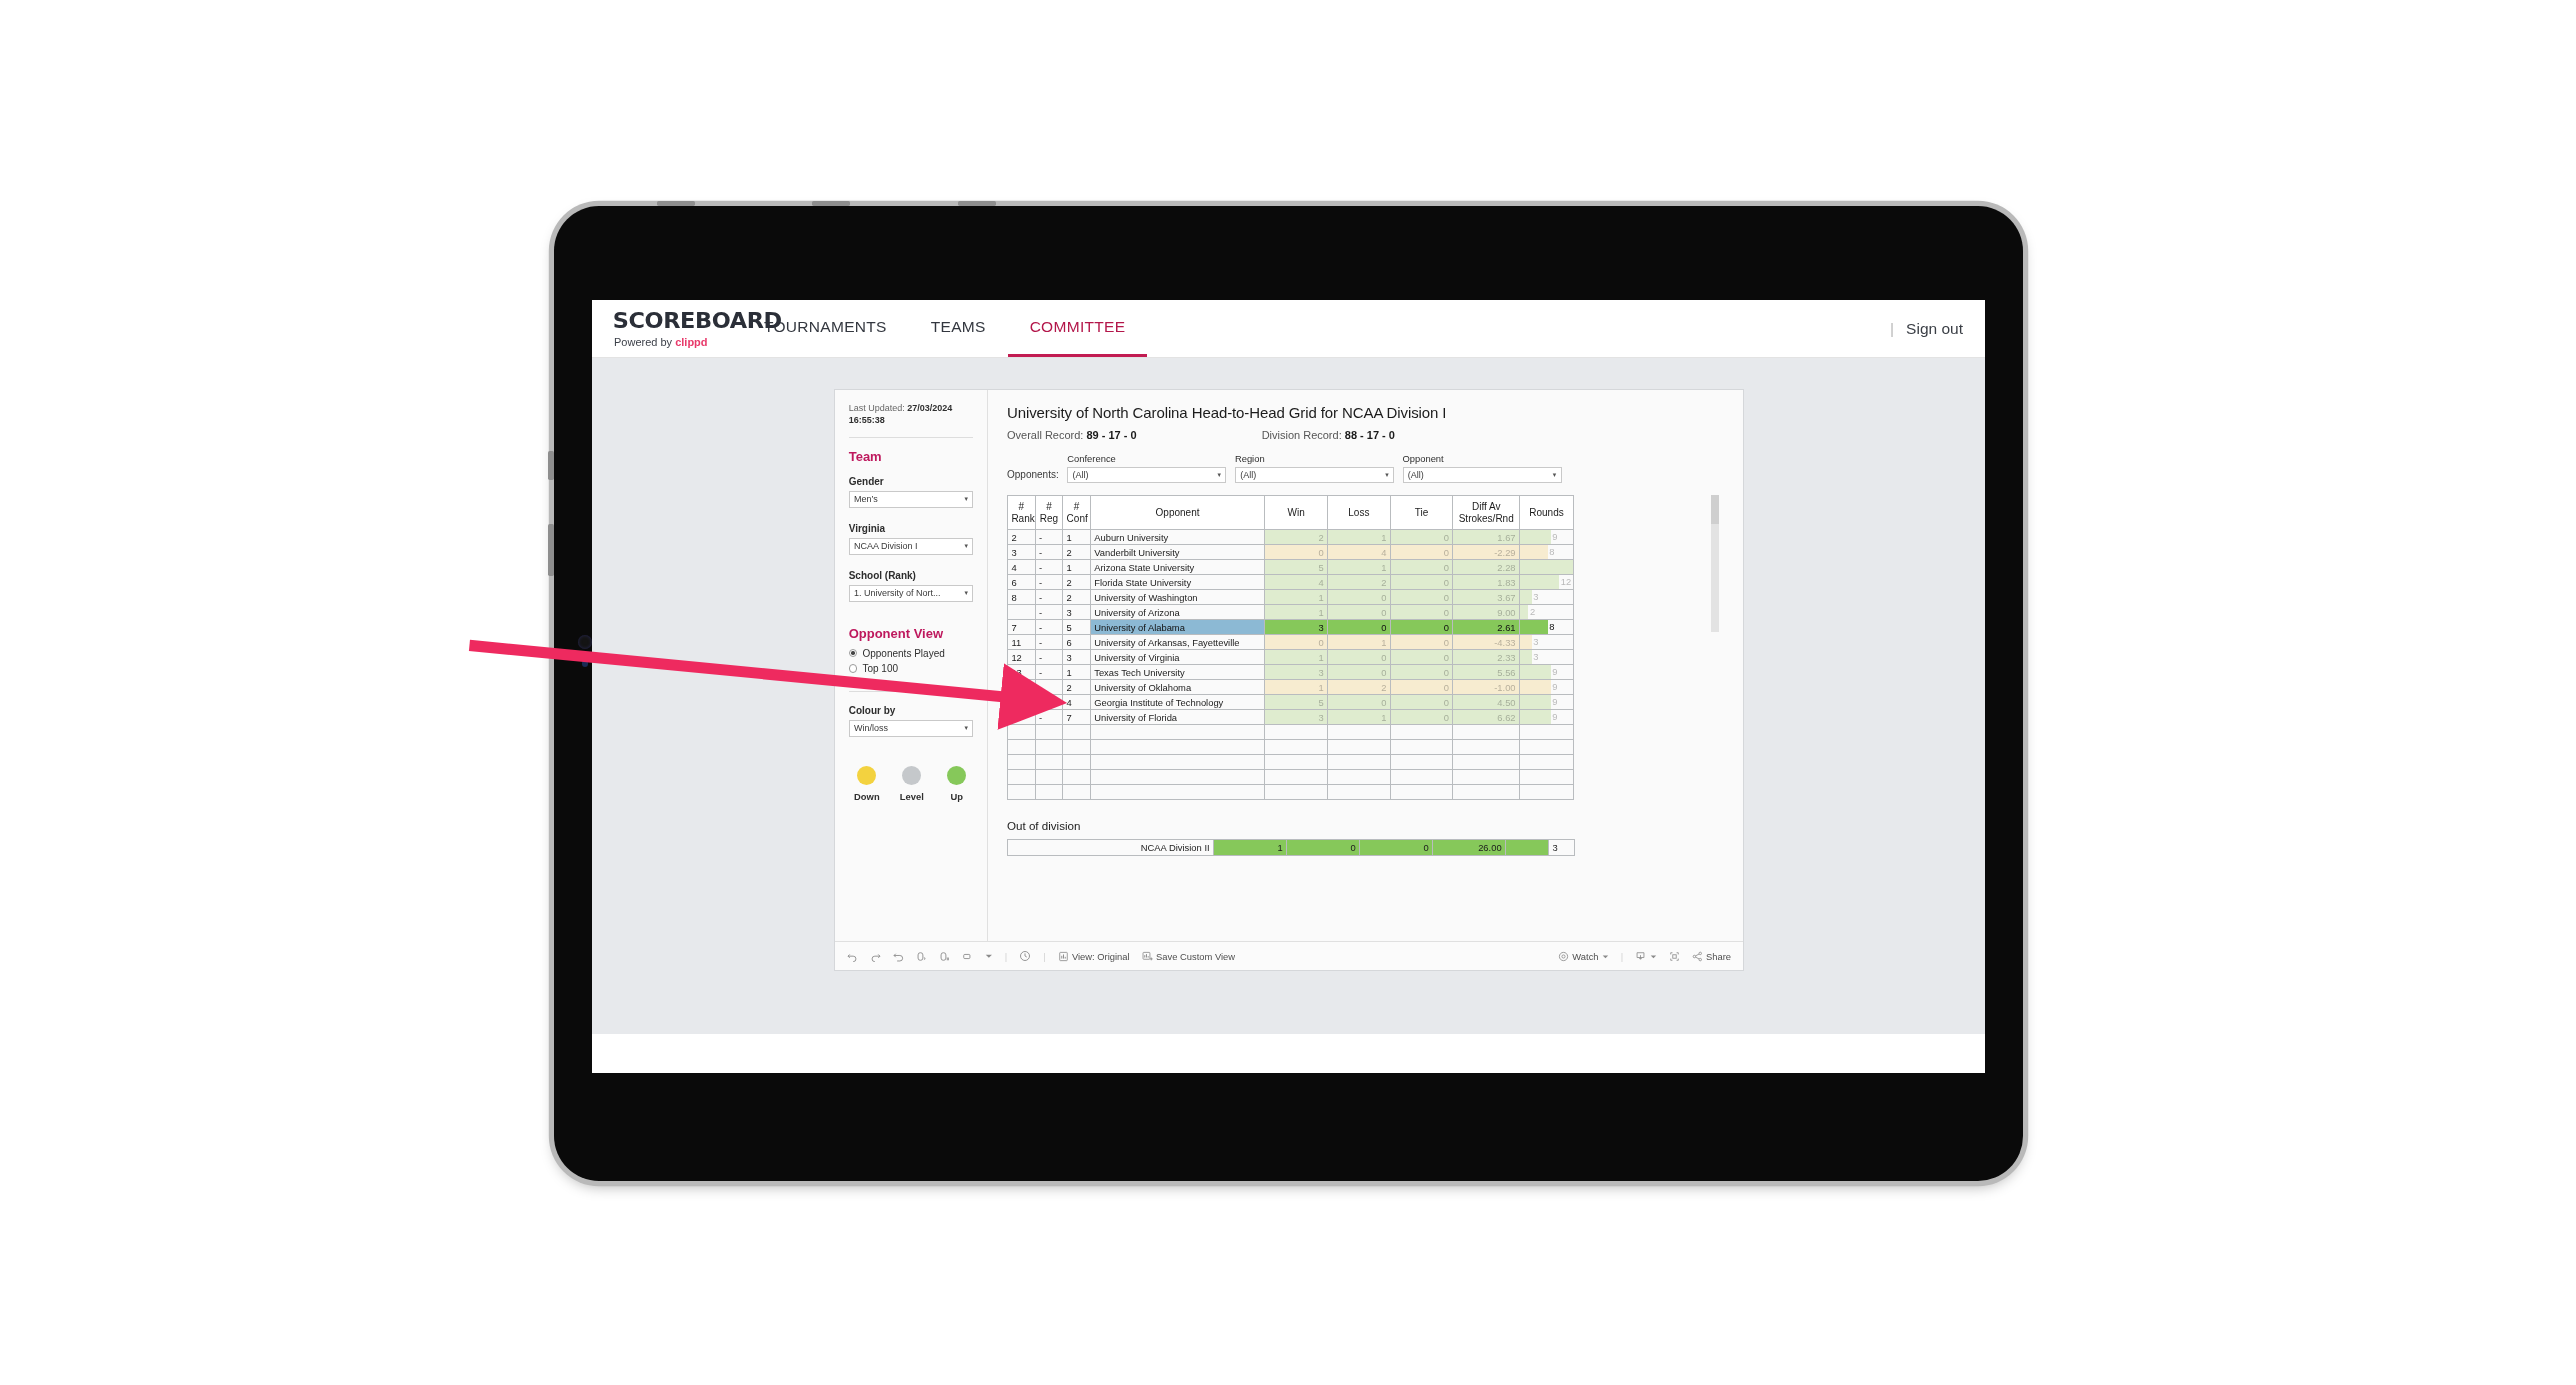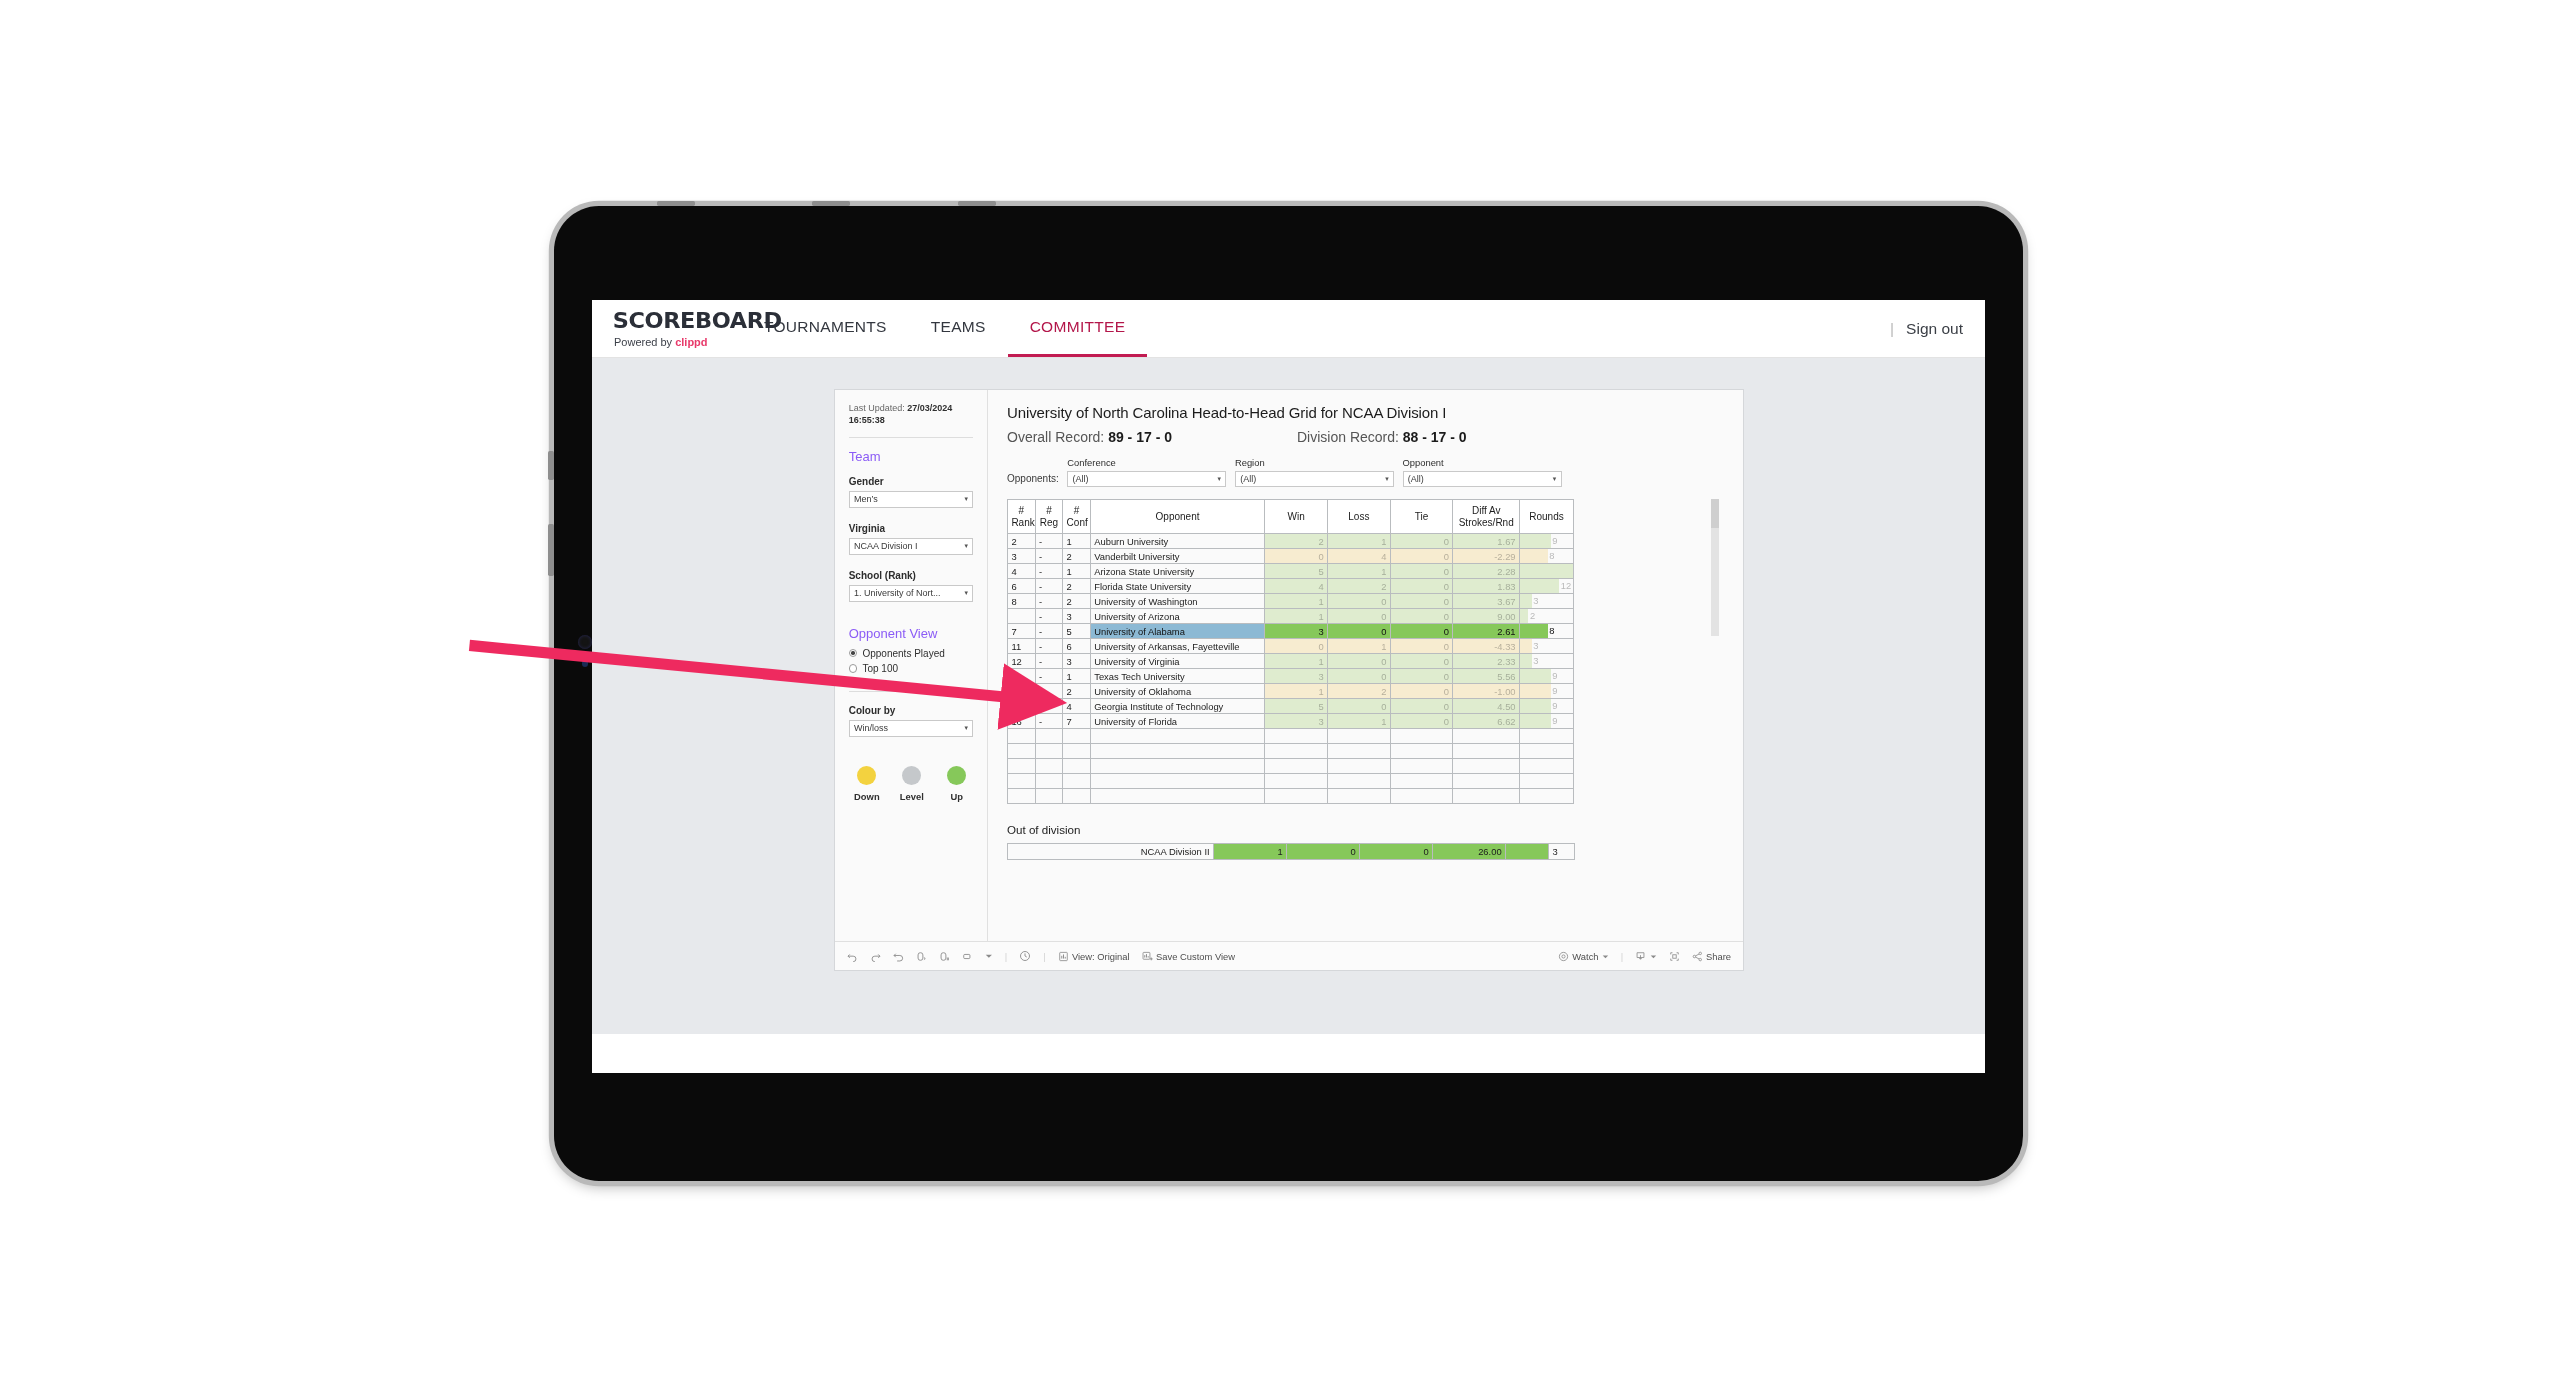--- a/index.html
+++ b/index.html
@@ -95,40 +95,40 @@
     background:#fafafa; border:0.9px solid #d5d7da;
     display:flex; flex-direction:column;
   }
   .viz-body { flex:1; display:flex; }
 
   
   .sidebar { width: 153px; background:#fafafa; border-right:0.9px solid #e0e0e0; padding: 12px 13.7px 0 13.7px; }
   .updated { font-size:9px; color:#666; line-height:1.35; }
   .updated b { color:#2f2f2f; font-weight:bold; }
   .hr { height:0.9px; background:#ddd; margin: 10.3px 0 12px 0; }
-  .sec-title { font-size:13px; color:#8b5cf6; font-weight:normal; margin-bottom: 12px; }
+  .sec-title { font-size:13px; color:#be185d; font-weight:bold; margin-bottom: 12px; }
   .fld-label { font-size:10px; color:#2d2d2d; font-weight:bold; margin-bottom: 3.4px; }
   .select {
     height: 17px; border:0.9px solid #c9c9c9; background:#fff;
     font-size:9px; color:#3a3a3a; display:flex; align-items:center;
     padding: 0 4.3px; position:relative; margin-bottom: 15.5px; cursor:pointer;
   }
   .select .caret { position:absolute; right:4.3px; font-size:6.9px; color:#555; }
   .radio-row { display:flex; align-items:center; gap:5.2px; margin-bottom:4.3px; font-size:10px; color:#2f2f2f; cursor:pointer; }
   .radio { width:8.6px; height:8.6px; border:0.9px solid #9a9a9a; border-radius:50%; background:#fff; position:relative; flex:none; }
   .radio.on::after { content:""; position:absolute; left:1.7px; top:1.7px; width:3.4px; height:3.4px; border-radius:50%; background:#444; }
   .legend { display:flex; gap:12px; margin-top: 29px; padding-left:1.7px; }
   .legend .li { text-align:center; width: 34px; }
   .dot { width: 19px; height: 19px; border-radius:50%; margin: 0 auto 6px auto; }
   .legend .cap { font-size:9.4px; color:#2f2f2f; font-weight:bold; }
 
   
   .main { flex:1; padding: 13.7px 17px 0 19px; position:relative; }
   .h1 { font-size:15px; color:#1c1c1c; margin-bottom: 8.6px; letter-spacing:-0.1px; }
-  .records { display:flex; font-size:14px; color:#555; margin-bottom: 12px; }
+  .records { display:flex; font-size:11px; color:#555; margin-bottom: 12px; }
   .records b { color:#1b1b1b; font-weight:bold; }
   .rec-2 { margin-left: 125px; }
 
   .filters { display:flex; align-items:flex-end; gap: 8.6px; margin-bottom: 12px; }
   .filters .opplabel { font-size:10px; color:#3a3a3a; padding-bottom:3.4px; }
   .filt { width: 159px; }
   .filt .fl { font-size:9.4px; color:#2d2d2d; margin-bottom:2.6px; }
   .filt .select { margin-bottom:0; height:16.3px; }
 
   

